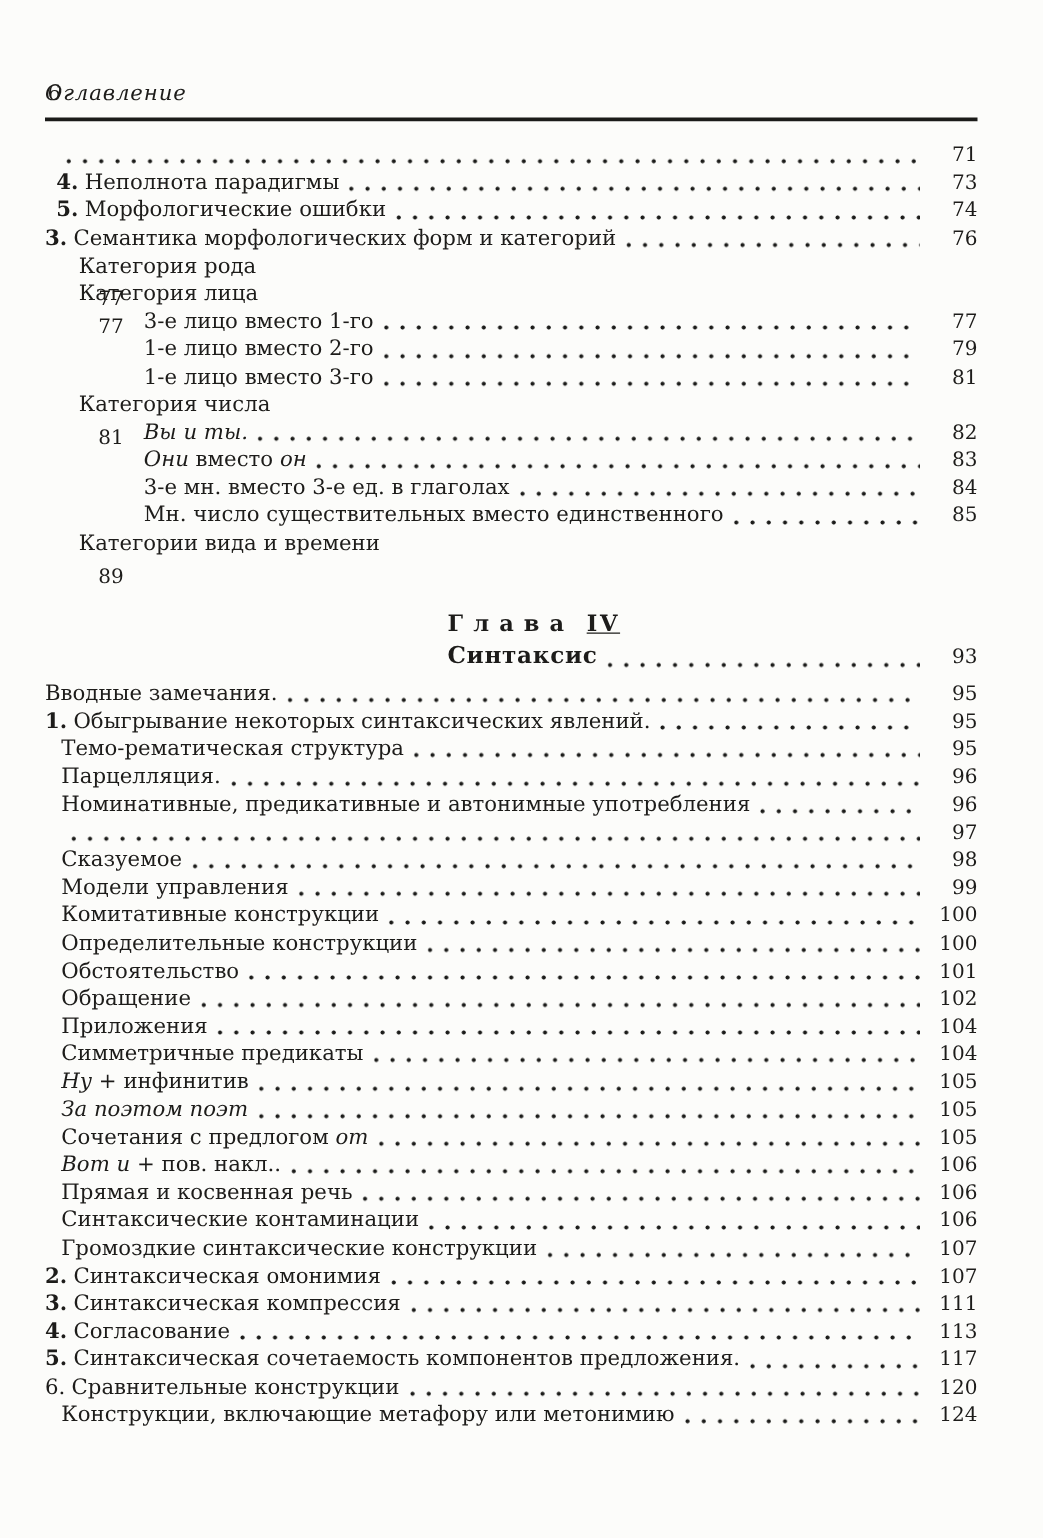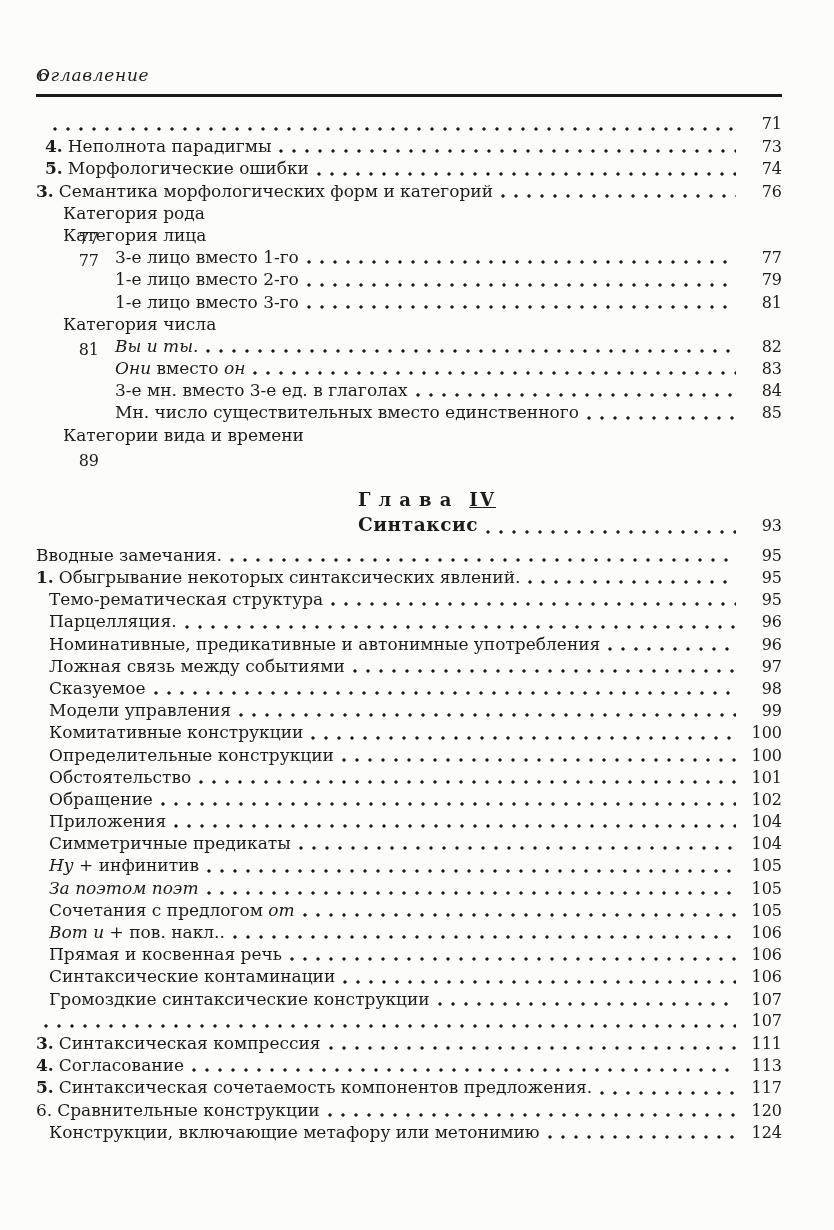--- a/index.html
+++ b/index.html
@@ -180,21 +180,20 @@
         <span class="lbl">Парцелляция.</span>
         <span class="leader"></span>
         <span class="pg">96</span>
       </div>
       <div class="row ind-b2sub">
         <span class="lbl">Номинативные, предикативные и автонимные употребления</span>
         <span class="leader"></span>
         <span class="pg">96</span>
       </div>
       <div class="row ind-b2sub">
-        <span class="lbl">Ложная связь между событиями</span>
         <span class="leader"></span>
         <span class="pg">97</span>
       </div>
       <div class="row ind-b2sub">
         <span class="lbl">Сказуемое</span>
         <span class="leader"></span>
         <span class="pg">98</span>
       </div>
       <div class="row ind-b2sub">
         <span class="lbl">Модели управления</span>
@@ -260,20 +259,21 @@
         <span class="lbl">Синтаксические контаминации</span>
         <span class="leader"></span>
         <span class="pg">106</span>
       </div>
       <div class="row ind-b2sub">
         <span class="lbl">Громоздкие синтаксические конструкции</span>
         <span class="leader"></span>
         <span class="pg">107</span>
       </div>
       <div class="row ind-l0">
+        <span class="lbl"><span class="num">2.</span>Синтаксическая омонимия</span>
         <span class="leader"></span>
         <span class="pg">107</span>
       </div>
       <div class="row ind-l0">
         <span class="lbl"><span class="num">3.</span>Синтаксическая компрессия</span>
         <span class="leader"></span>
         <span class="pg">111</span>
       </div>
       <div class="row ind-l0">
         <span class="lbl"><span class="num">4.</span>Согласование</span>

